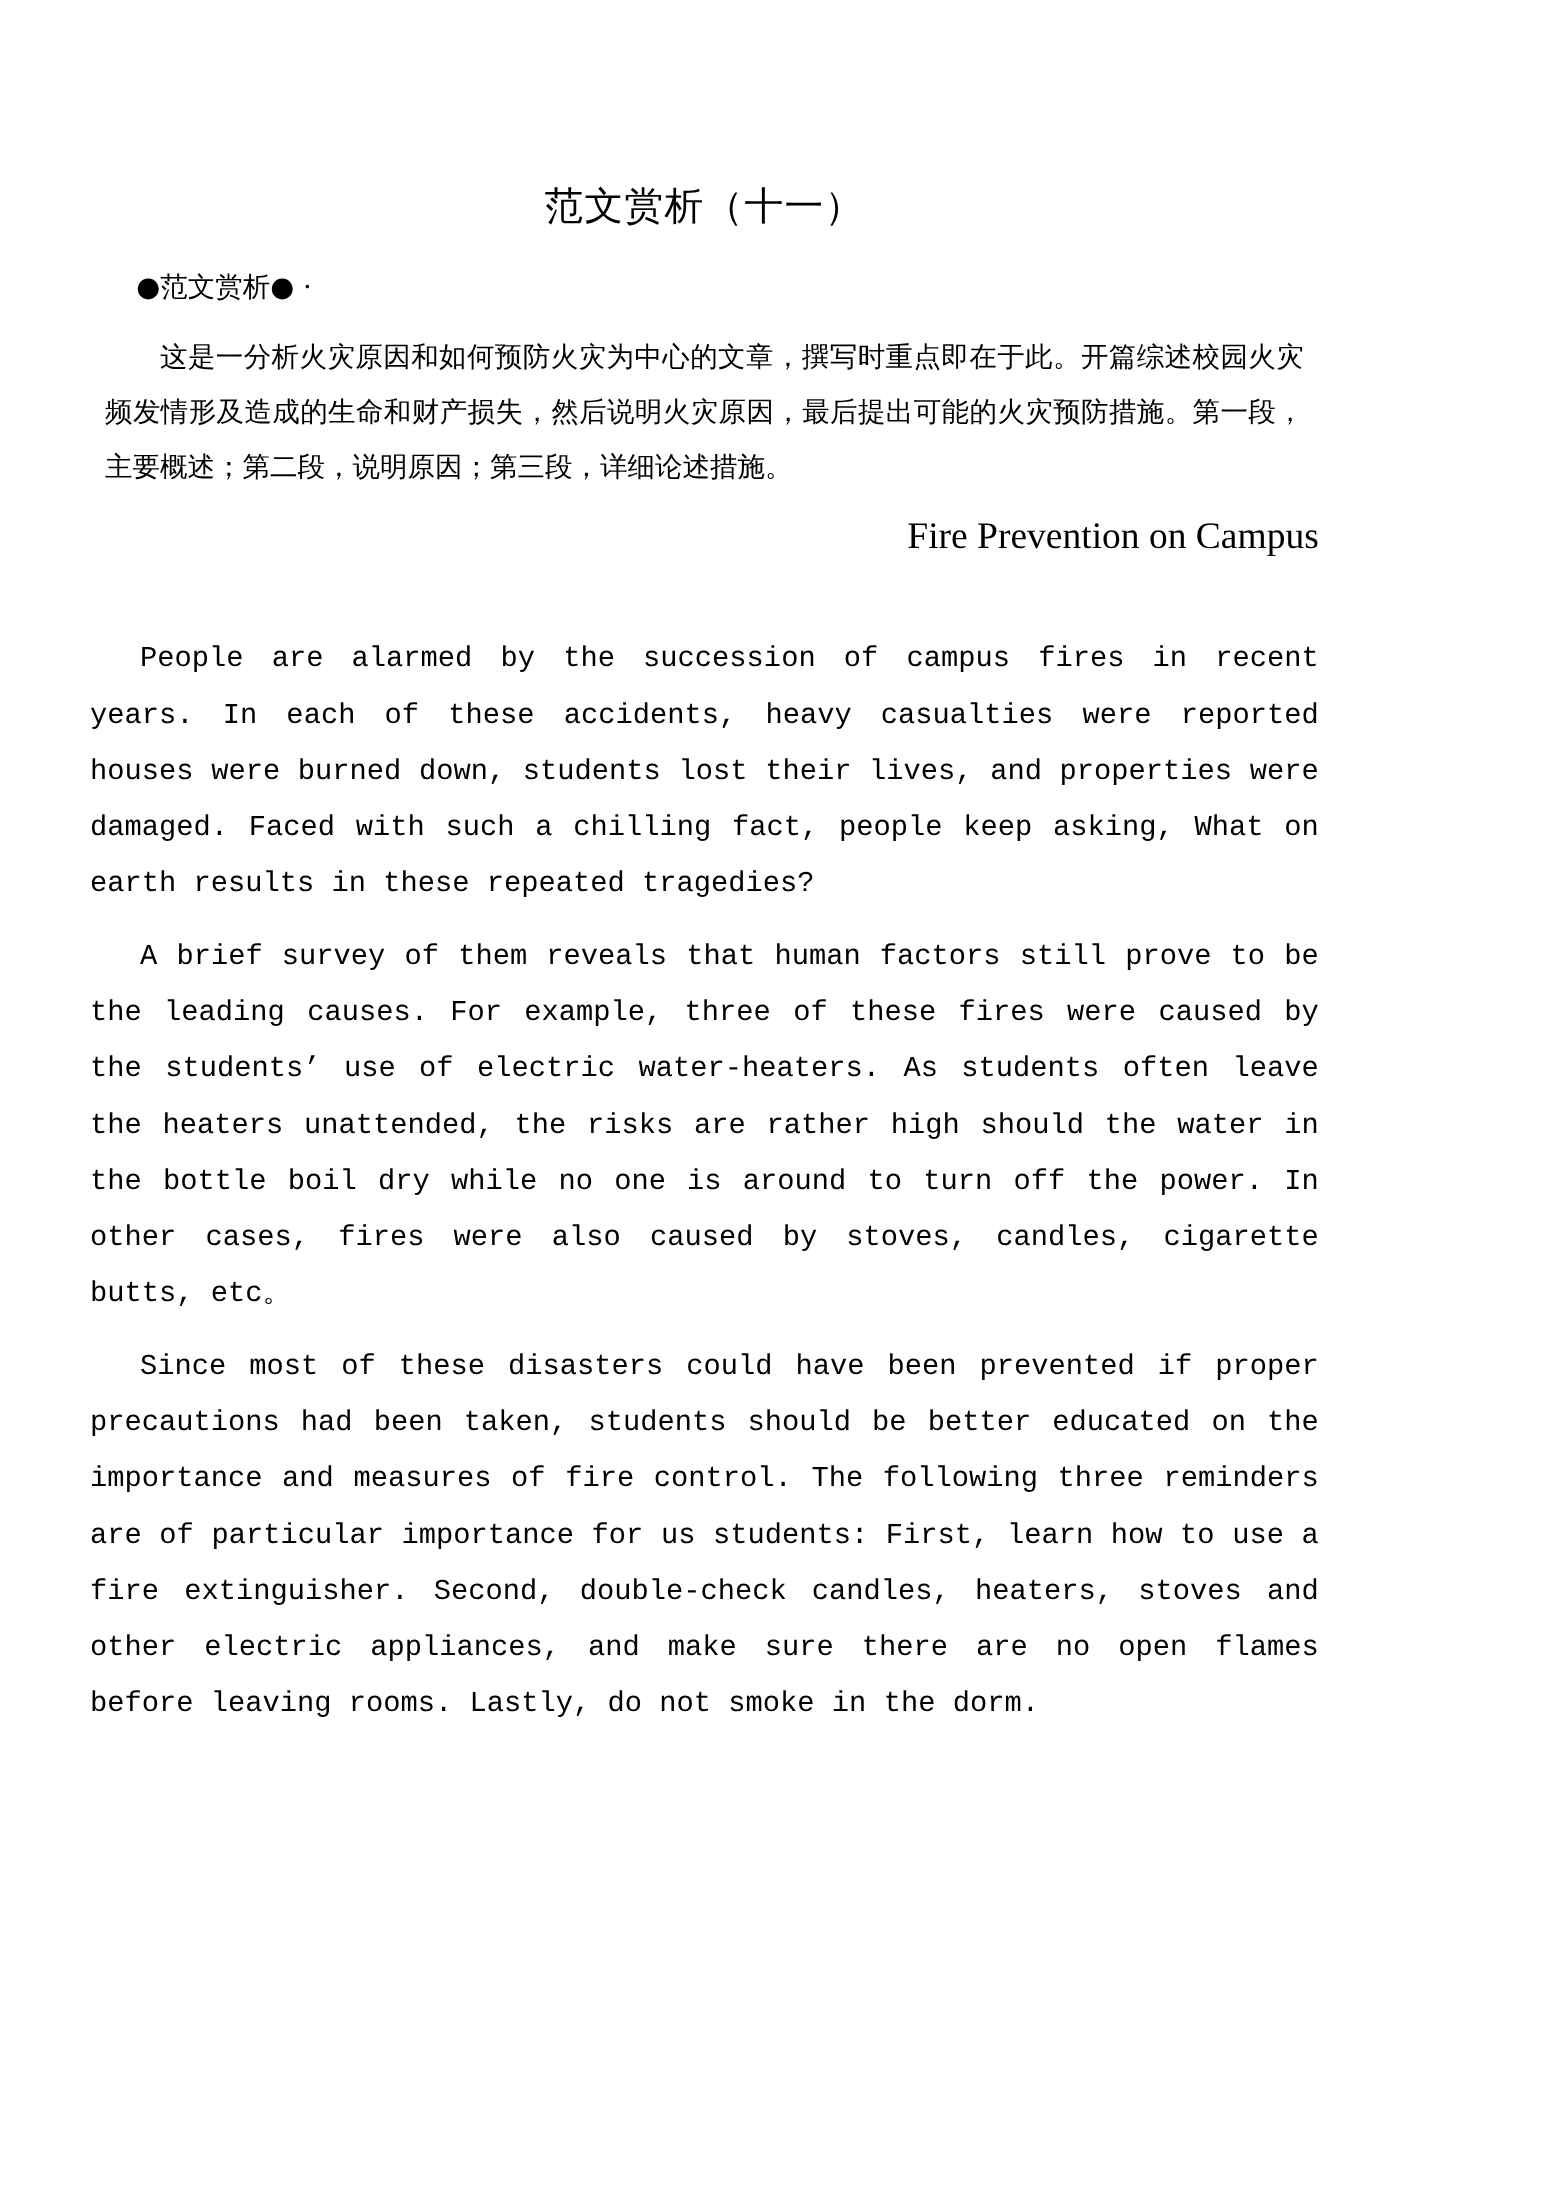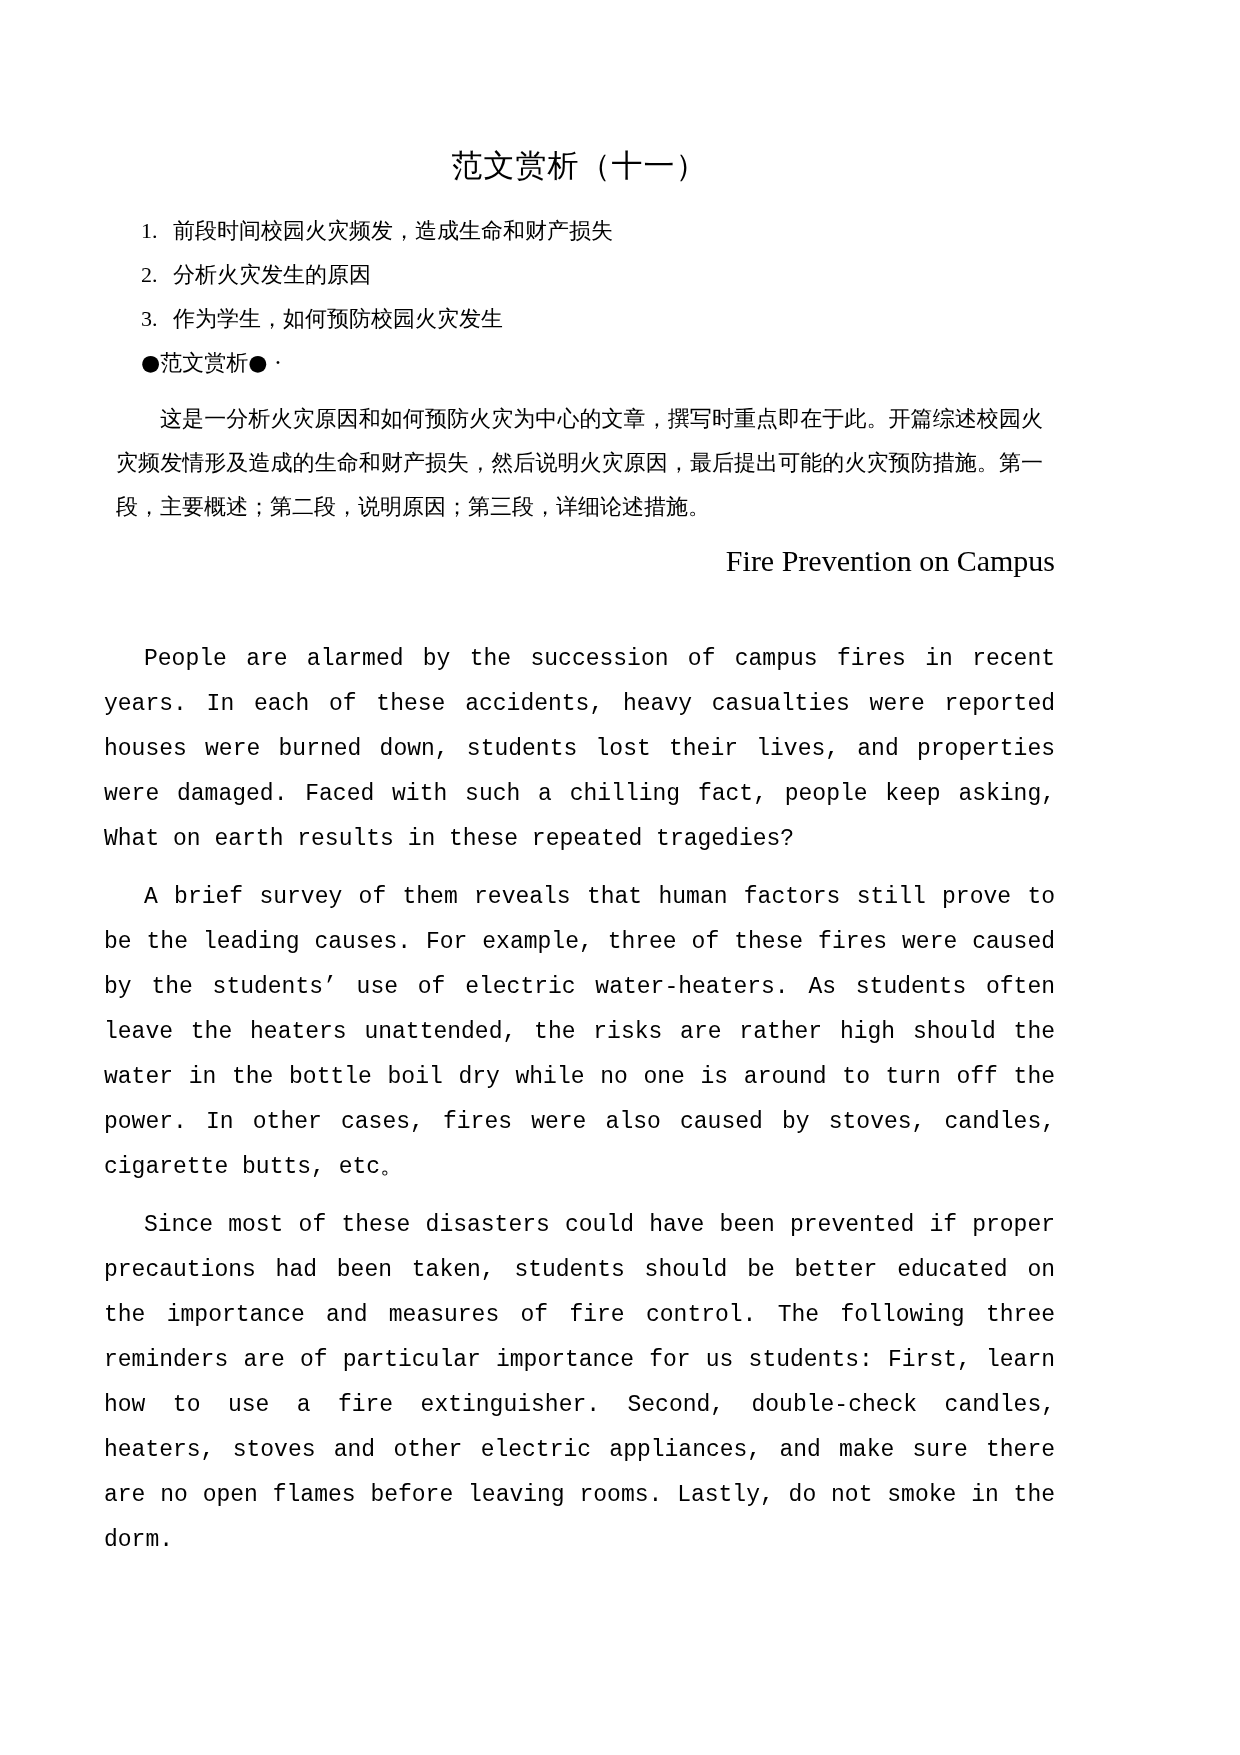--- a/index.html
+++ b/index.html
@@ -12,21 +12,21 @@
     height: 1755px;
     position: relative;
     overflow: hidden;
     color: #000000;
     font-family: "DejaVu Serif", "Liberation Serif", serif;
   }
   .page {
     box-sizing: border-box;
     width: 1240px;
     height: 1755px;
-    padding: 145px 185px 0 104px;
+    padding: 145px 185px 0 72px;
     background: #ffffff;
   }
   .doc-title {
     font-size: 31px;
     font-weight: normal;
     text-align: center;
     margin: 0 0 24px 0;
     line-height: 40px;
     letter-spacing: 1px;
   }
@@ -75,34 +75,20 @@
     margin: 0 0 13px 0;
   }
 </style>
 </head>
 <body>
 
 <div class="page">
 
   <h1 class="doc-title">范文赏析（十一）</h1>
 
-  <ul class="outline">
-    <li class="outline-item">
-      <span class="outline-num">1.</span>
-      <span>前段时间校园火灾频发，造成生命和财产损失</span>
-    </li>
-    <li class="outline-item">
-      <span class="outline-num">2.</span>
-      <span>分析火灾发生的原因</span>
-    </li>
-    <li class="outline-item">
-      <span class="outline-num">3.</span>
-      <span>作为学生，如何预防校园火灾发生</span>
-    </li>
-  </ul>
 
   <div class="section-marker">●范文赏析● ·</div>
 
   <p class="cn-para">这是一分析火灾原因和如何预防火灾为中心的文章，撰写时重点即在于此。开篇综述校园火灾频发情形及造成的生命和财产损失，然后说明火灾原因，最后提出可能的火灾预防措施。第一段，主要概述；第二段，说明原因；第三段，详细论述措施。</p>
 
   <h2 class="essay-title">Fire Prevention on Campus</h2>
 
   <p class="en-para">People are alarmed by the succession of campus fires in recent years. In each of these accidents, heavy casualties were reported houses were burned down, students lost their lives, and properties were damaged. Faced with such a chilling fact, people keep asking, What on earth results in these repeated tragedies?</p>
 
   <p class="en-para">A brief survey of them reveals that human factors still prove to be the leading causes. For example, three of these fires were caused by the students’ use of electric water-heaters. As students often leave the heaters unattended, the risks are rather high should the water in the bottle boil dry while no one is around to turn off the power. In other cases, fires were also caused by stoves, candles, cigarette butts, etc。</p>

